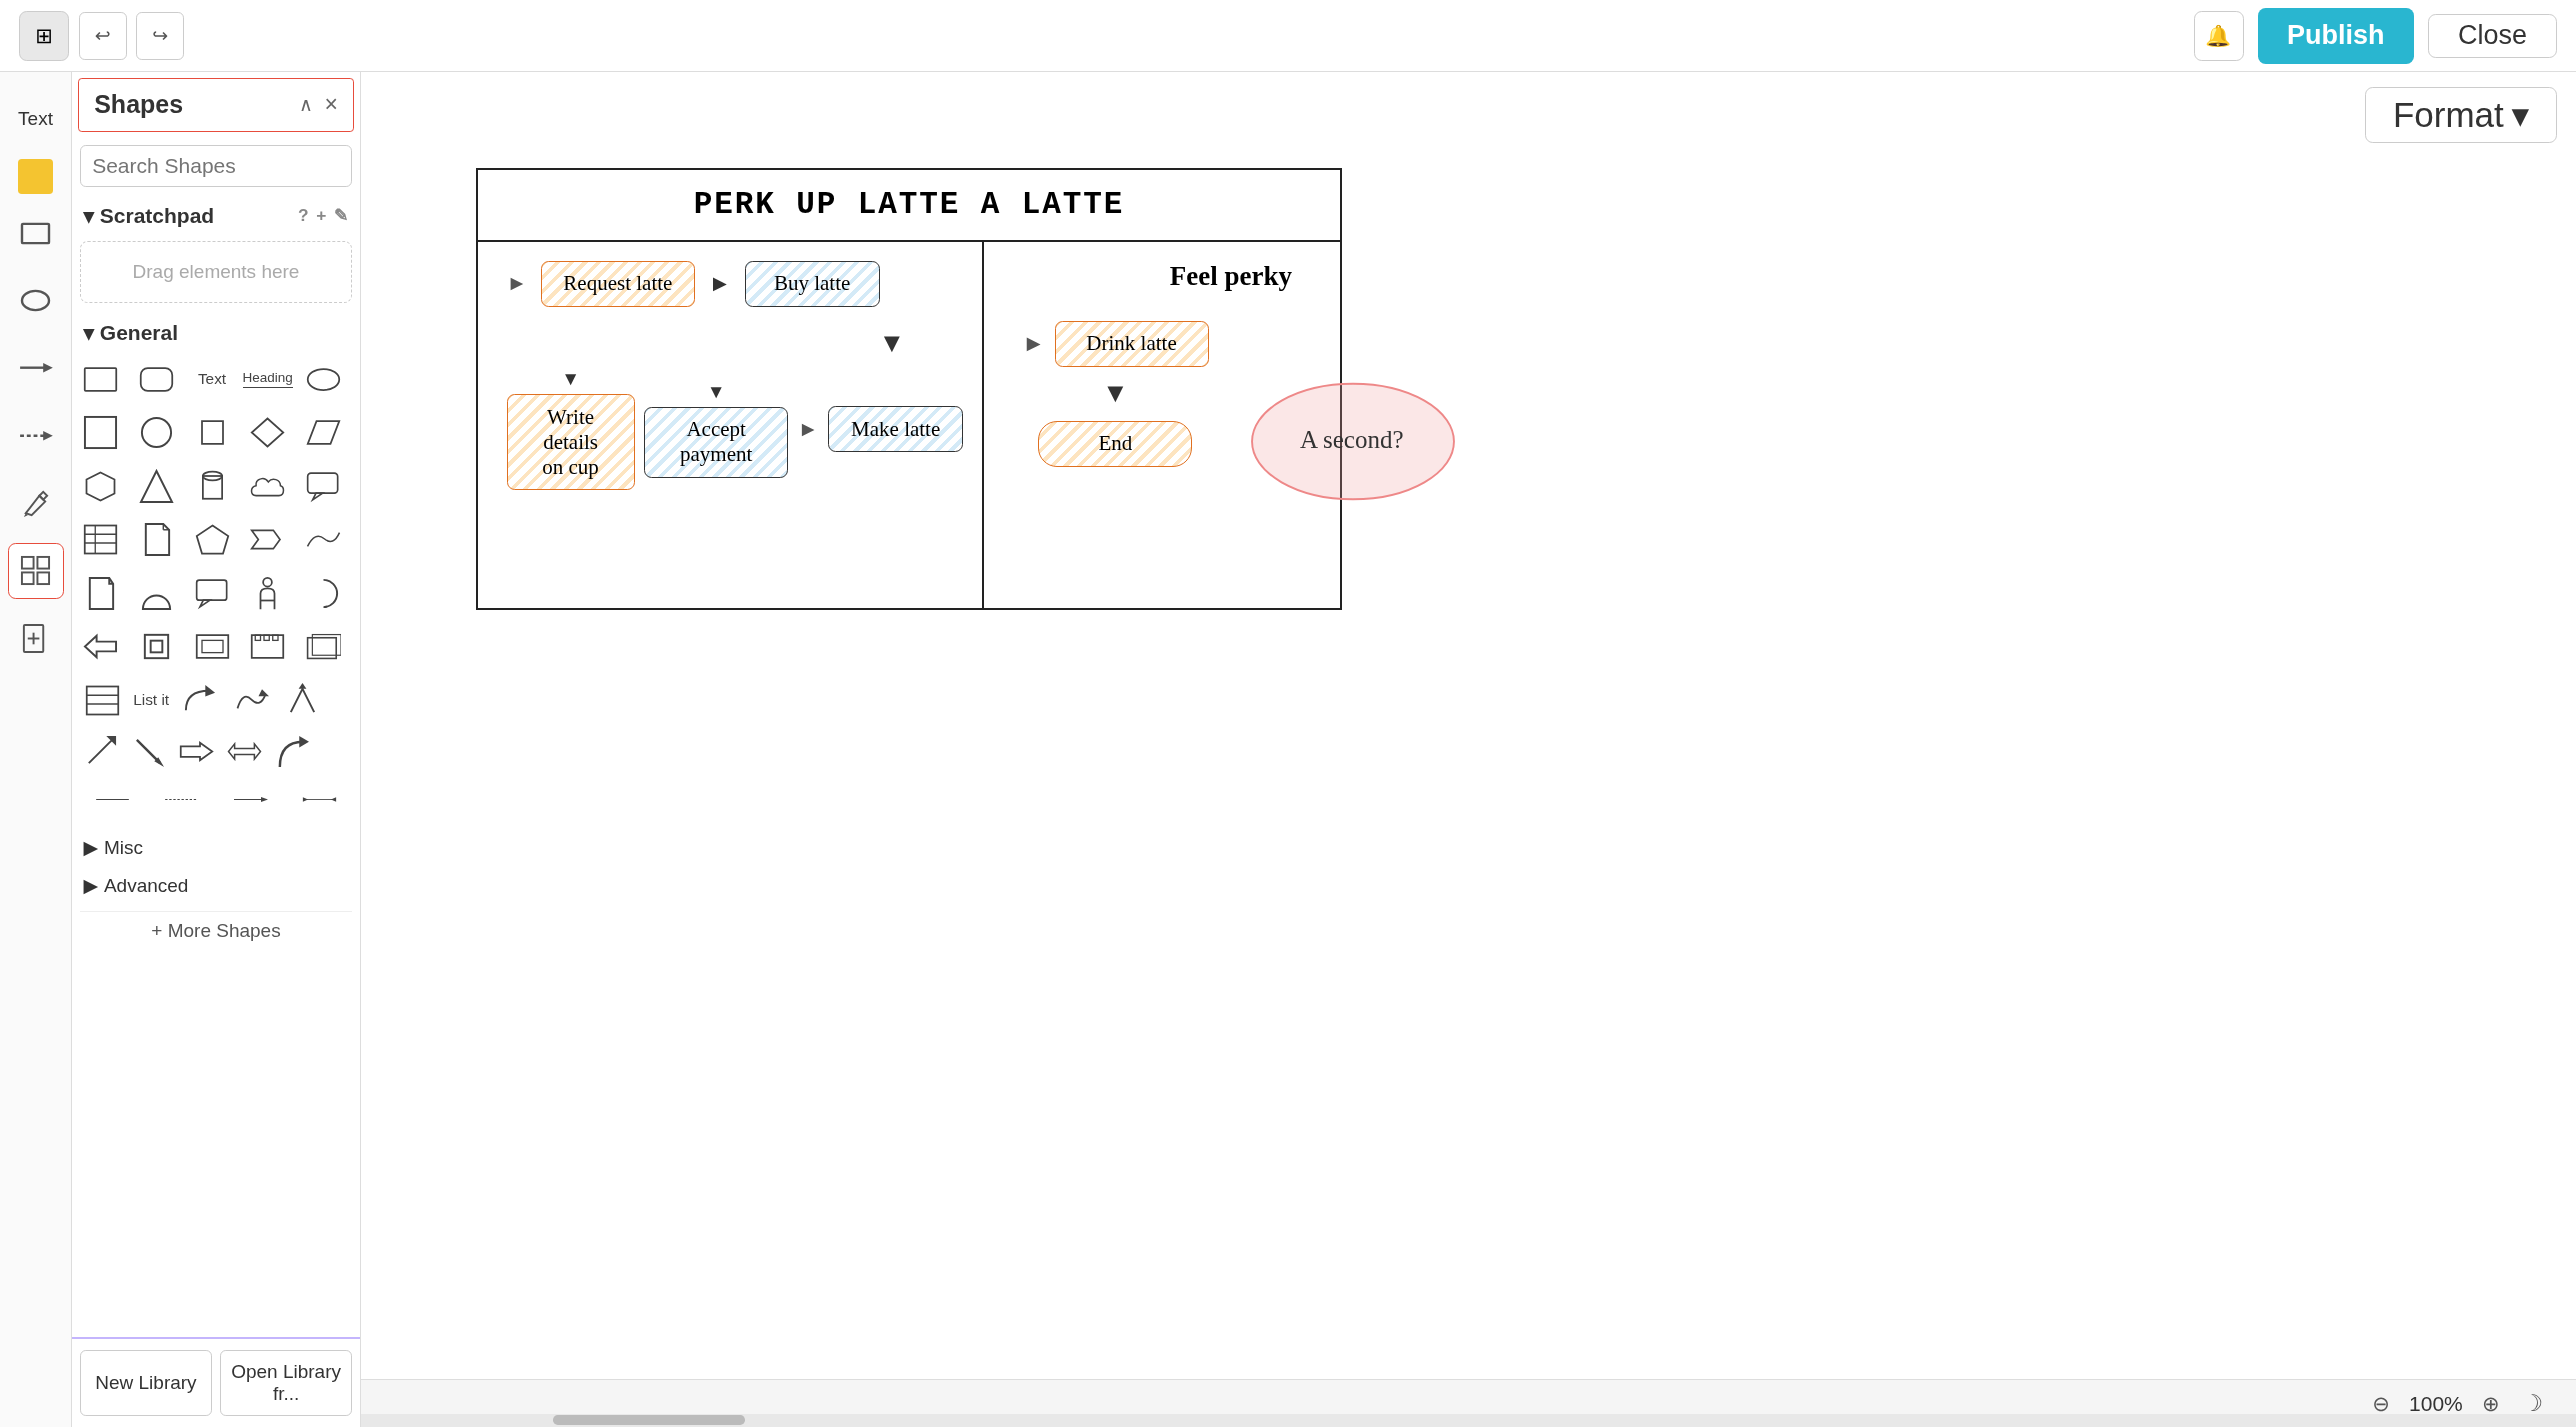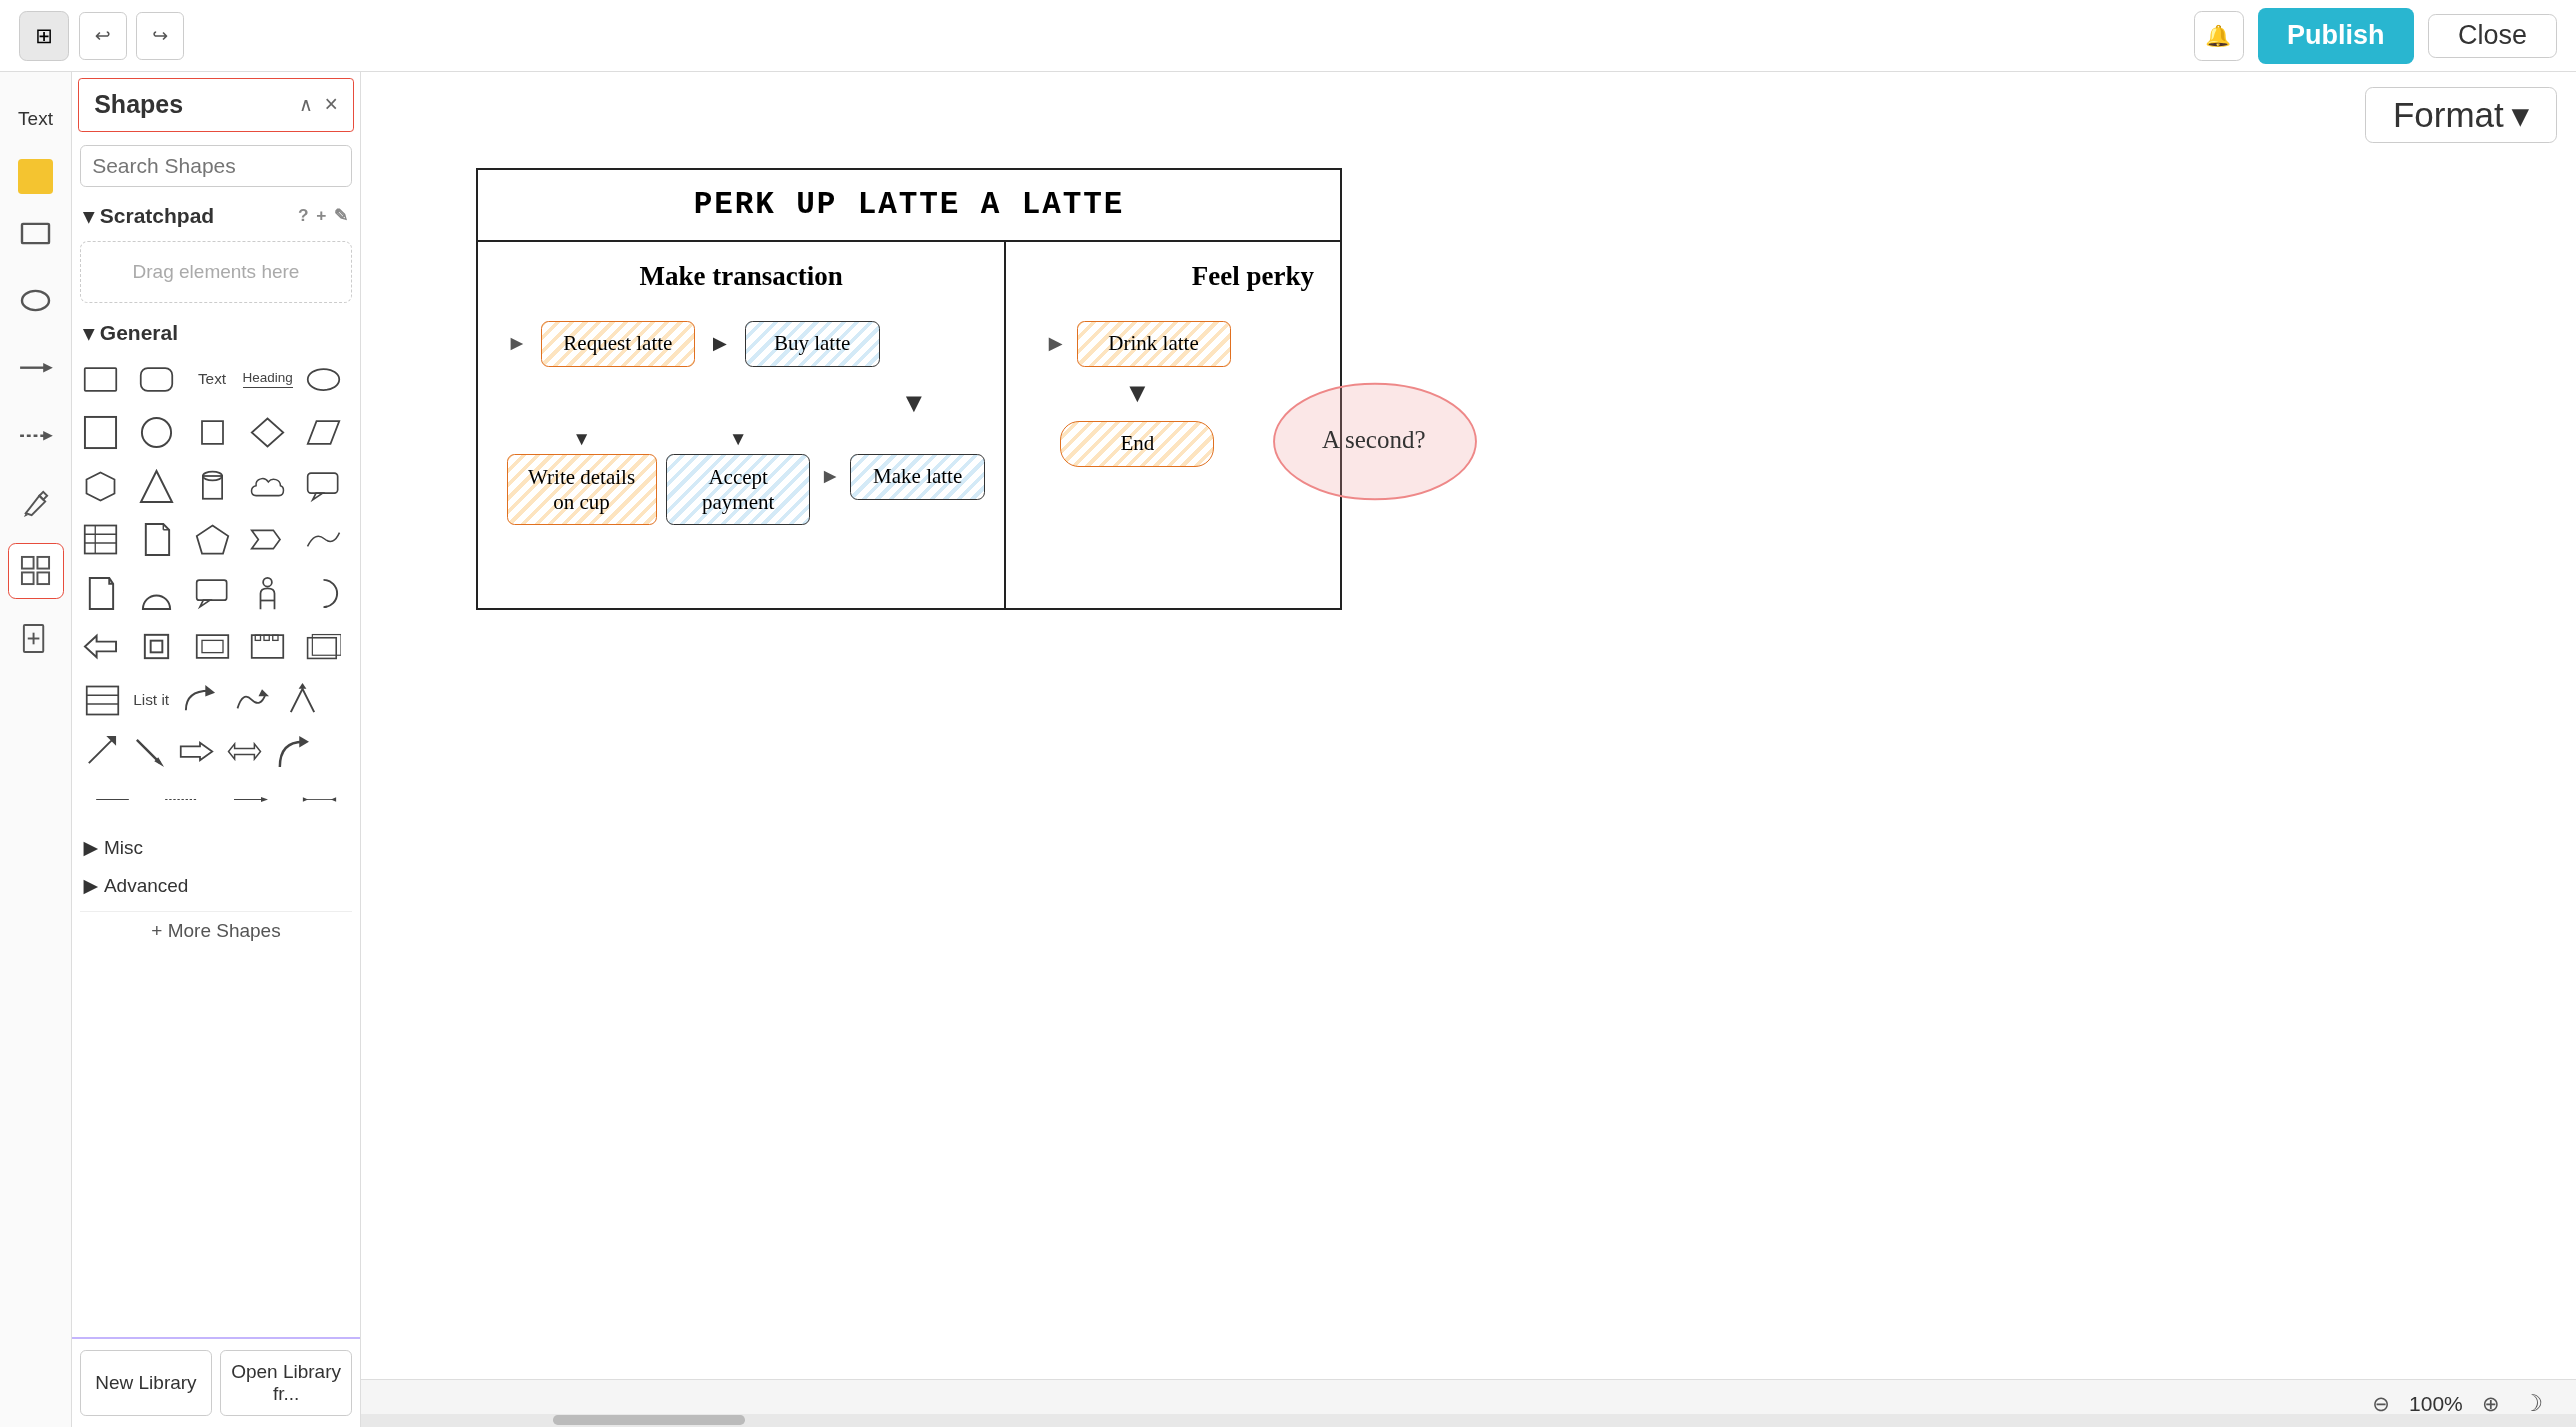--- a/index.html
+++ b/index.html
@@ -617,41 +617,40 @@
 </div>
 
 <div id="main-canvas">
 
   <div class="diagram-container">
     <div class="diagram-outer">
       <div class="diagram-title">PERK UP LATTE A LATTE</div>
       <div class="diagram-cols">
 
         <div class="diagram-col">
-          <div class="diagram-col-header">Make transaction</div>
 
           <div style="display:flex; align-items:center; gap:13.5px; margin-bottom:21px; margin-left:9.6px;">
             <span style="font-size:21px; color:#555;">►</span>
             <div class="sketch-box orange-stripe" style="min-width:154px;">
               <span>Request latte</span>
             </div>
             <span class="arrow-right">►</span>
             <div class="sketch-box blue-stripe" style="min-width:135px;">
               <span>Buy latte</span>
             </div>
           </div>
 
           <div style="display:flex; justify-content:flex-end; margin-right:58px; margin-bottom:9.6px;">
             <div class="arrow-down">▼</div>
           </div>
 
           <div style="display:flex; align-items:center; gap:9.6px; margin-left:9.6px;">
             <div style="display:flex; flex-direction:column; align-items:center; gap:3.8px;">
               <div class="arrow-down" style="font-size:19px;">▼</div>
-              <div class="sketch-box orange-stripe" style="width:150px; ">
+              <div class="sketch-box orange-stripe" style="width:128px; ">
                 <span>Write details</span><br>
                 <span>on cup</span>
               </div>
             </div>
             <div style="display:flex; flex-direction:column; align-items:center; gap:3.8px;">
               <div class="arrow-down" style="font-size:19px;">▼</div>
               <div class="sketch-box blue-stripe" style="width:144px; text-align:center;">
                 <span>Accept</span><br>
                 <span>payment</span>
               </div>

